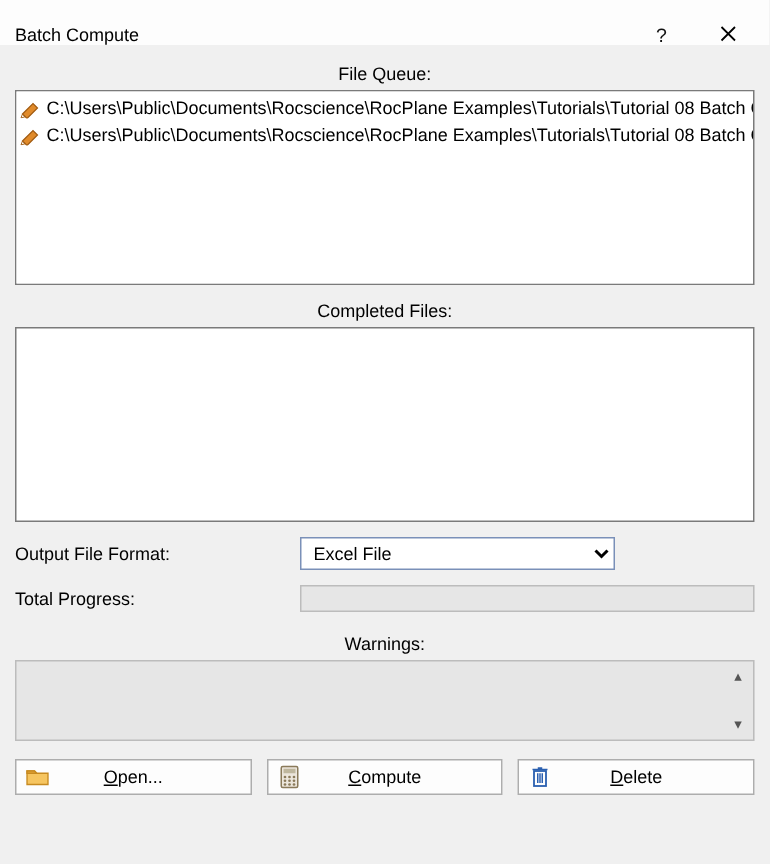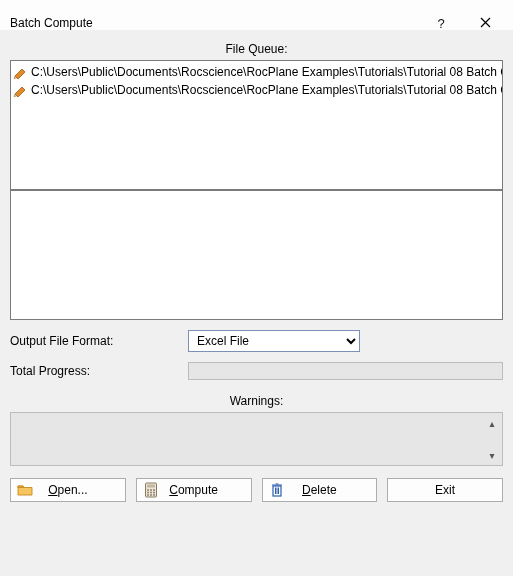--- a/index.html
+++ b/index.html
@@ -63,25 +63,25 @@
   }
   .completed-box {
     height: 130px;
     overflow: auto;
     padding: 2px;
   }
   .row {
     display: flex;
     align-items: center;
     margin-top: 10px;
-    gap: 8px;
+    gap: 20px;
   }
   .row .rlabel { width: 170px; }
   select.native {
-    width: 172px;
+    width: 210px;
     height: 22px;
     border: 1px solid #7a90b8;
     background: #fff;
     font: inherit;
     padding-left: 4px;
   }
   .progress {
     flex: 1;
     height: 18px;
     border: 1px solid #bcbcbc;
@@ -188,20 +188,21 @@
           <svg width="14" height="14" viewBox="0 0 14 14">
             <path d="M2 11 L9 4 L12 7 L5 14 Z" fill="#e08a2a" stroke="#a05a10" stroke-width="0.8"></path>
             <path d="M2 11 L1 13.5 L3.5 13 Z" fill="#fff" stroke="#a05a10" stroke-width="0.6"></path>
           </svg>
         </span>
         <span>C:\Users\Public\Documents\Rocscience\RocPlane Examples\Tutorials\Tutorial 08 Batch Compute\Tutorial 08 Batch Compute.pln</span>
       </div>
     </div>
   </div>
 
+  <div class="lbl" style="margin-top:10px">Completed Files:</div>
   <div class="listbox completed-box"></div>
 
   <div class="row">
     <div class="rlabel">Output File Format:</div>
     <select class="native">
       <option>Excel File</option>
     </select>
   </div>
 
   <div class="row" style="">
@@ -250,18 +251,15 @@
     </button>
     <button class="btn">
       <span class="bicon">
         <svg width="14" height="16" viewBox="0 0 14 16">
           <rect x="3" y="4" width="8" height="10" fill="none" stroke="#2a5fb0" stroke-width="1.2"></rect>
           <path d="M2 3 L12 3 M5.5 2 L8.5 2 M5.5 5.5 L5.5 12 M7 5.5 L7 12 M8.5 5.5 L8.5 12" stroke="#2a5fb0" stroke-width="1"></path>
         </svg>
       </span>
       <span class="blabel"><span class="under">D</span><span>elete</span></span>
     </button>
-    <button class="btn">
-      <span class="blabel">Exit</span>
-    </button>
   </div>
 
 </div>
 
 </body></html>

